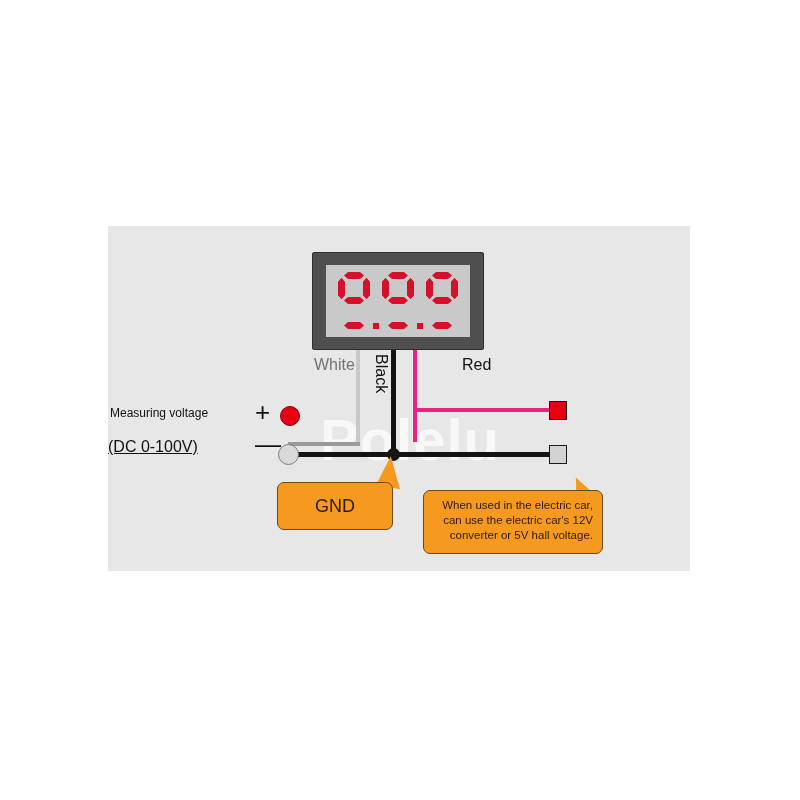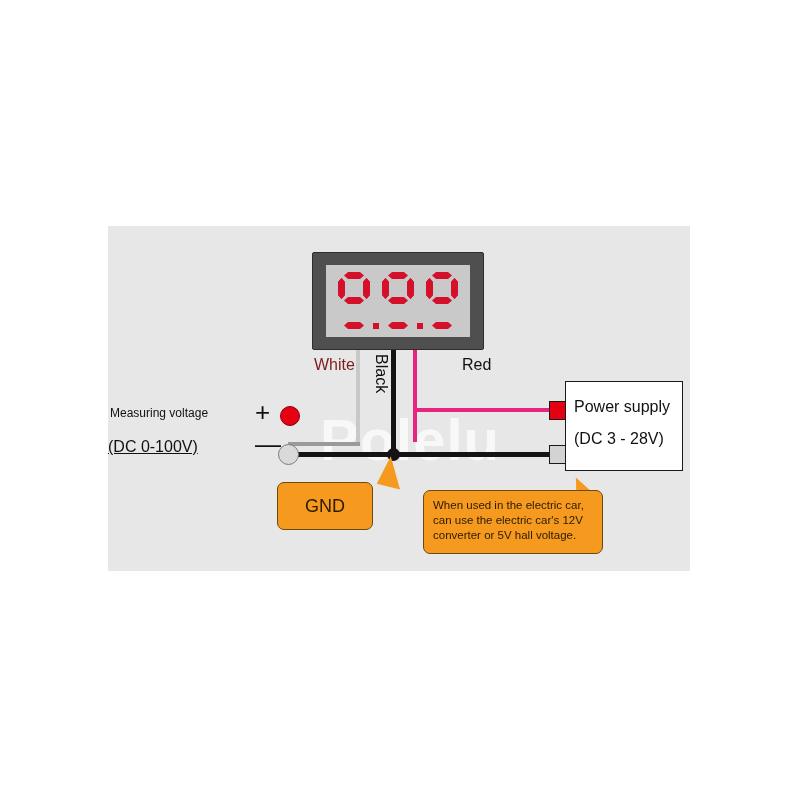--- a/index.html
+++ b/index.html
@@ -137,21 +137,21 @@
     position: absolute;
     left: 279px; top: 222px;
     width: 13px; height: 13px;
     border-radius: 50%;
     background: #141414;
   }
   
   .label-white {
     position: absolute;
     left: 206px; top: 130px;
-    font-size: 16px; color: #7f1d1d;
+    font-size: 16px; color: #737373;
     white-space: nowrap;
   }
   .label-black {
     position: absolute;
     left: 282px; top: 128px;
     font-size: 16px; color: #111;
     white-space: nowrap;
     transform: rotate(90deg);
     transform-origin: left top;
   }
@@ -238,21 +238,21 @@
     left: 441px; top: 219px;
     width: 18px; height: 19px;
     background: #d3d3d3;
     border: 1px solid #1a1a1a;
     box-sizing: border-box;
   }
   
   .callout-gnd {
     position: absolute;
     left: 169px; top: 256px;
-    width: 96px; height: 48px;
+    width: 116px; height: 48px;
     background: #f59a1e;
     border: 1px solid #6b4a10;
     border-radius: 7px;
     box-sizing: border-box;
     display: flex;
     align-items: center;
     justify-content: center;
     font-size: 18px;
     color: #2a1a00;
   }
@@ -270,20 +270,21 @@
     left: 315px; top: 264px;
     width: 180px; height: 64px;
     background: #f59a1e;
     border: 1px solid #6b4a10;
     border-radius: 7px;
     box-sizing: border-box;
     padding: 7px 9px 0 9px;
     font-size: 11.5px;
     line-height: 15px;
     color: #2a1a00;
+    text-align: right;
   }
   .note-tail {
     position: absolute;
     left: 466px; top: 250px;
     width: 0; height: 0;
     border-left: 4px solid transparent;
     border-right: 16px solid transparent;
     border-bottom: 22px solid #f59a1e;
     transform: rotate(-12deg);
   }
@@ -351,24 +352,20 @@
 
     <div class="mv-line1">Measuring voltage</div>
     <div class="mv-line2">(DC 0-100V)</div>
     <div class="sign-plus">+</div>
     <div class="sign-minus">—</div>
     <div class="term-red-circle"></div>
     <div class="term-gray-circle"></div>
 
     <div class="term-red-square"></div>
     <div class="term-gray-square"></div>
-    <div class="psu">
-      <div class="psu-line1">Power supply</div>
-      <div class="psu-line2">(DC 3 - 28V)</div>
-    </div>
 
     <div class="gnd-tail"></div>
     <div class="callout-gnd">
       <span>GND</span>
     </div>
 
     <div class="note-tail"></div>
     <div class="callout-note">
       <span>When used in the electric car, can use the electric car's 12V converter or 5V hall voltage.</span>
     </div>

